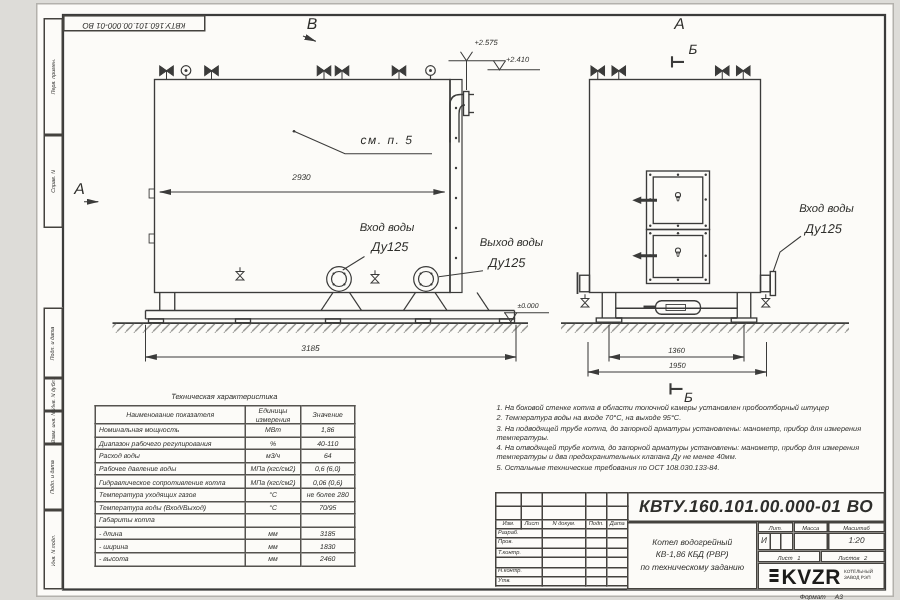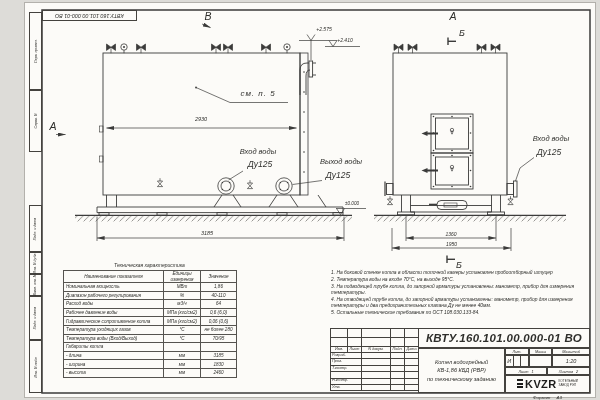--- a/index.html
+++ b/index.html
@@ -49,21 +49,21 @@
   #scale-v { left:552px; top:355px; width:38px; height:12px; font-size:5.5px; font-style:italic;
              display:flex; align-items:center; justify-content:center; }
   .shrow { display:flex; align-items:center; justify-content:center; gap:3px;
            font-size:3.9px; font-style:italic; }
   #sheet-c  { left:505px; top:367px; width:42px; height:8px; }
   #sheets-c { left:547px; top:367px; width:43px; height:8px; }
   #logo-c { left:505px; top:375px; width:85px; height:18px; display:flex; align-items:center;
             justify-content:center; gap:2px; }
   .logo-bars { width:6px; height:11px;
      background:repeating-linear-gradient(#1c1c1a 0 2px, #fcfbf8 2px 3.6px); }
-  .logo-name { font-size:11px; font-weight:bold; letter-spacing:.4px; color:#1c1c1a;text-align:center; }
+  .logo-name { font-size:14px; font-weight:bold; letter-spacing:.4px; color:#1c1c1a;text-align:center; }
   .logo-sub { display:flex; flex-direction:column; font-size:3.1px; line-height:1.25; color:#33322f; }
   #fmt { position:absolute; left:505px; top:394.5px; width:85px; display:flex; gap:6px;
          justify-content:center; font-size:4.4px; font-style:italic; color:#2e2e2b; }
   table#rev { position:absolute; left:330px; top:328px; border-collapse:collapse;
               table-layout:fixed; width:88px; background:#fcfbf8; }
   #rev td { border:1px solid #44423e; font-size:3.8px; font-style:italic; color:#2e2e2b;
             padding:0 1px; line-height:1; overflow:hidden; white-space:nowrap; }
   #rev tr.rb td { height:9px; }
   #rev tr.rh td { height:6px; text-align:center; }
   #rev tr.rr td { height:6.4px; }

